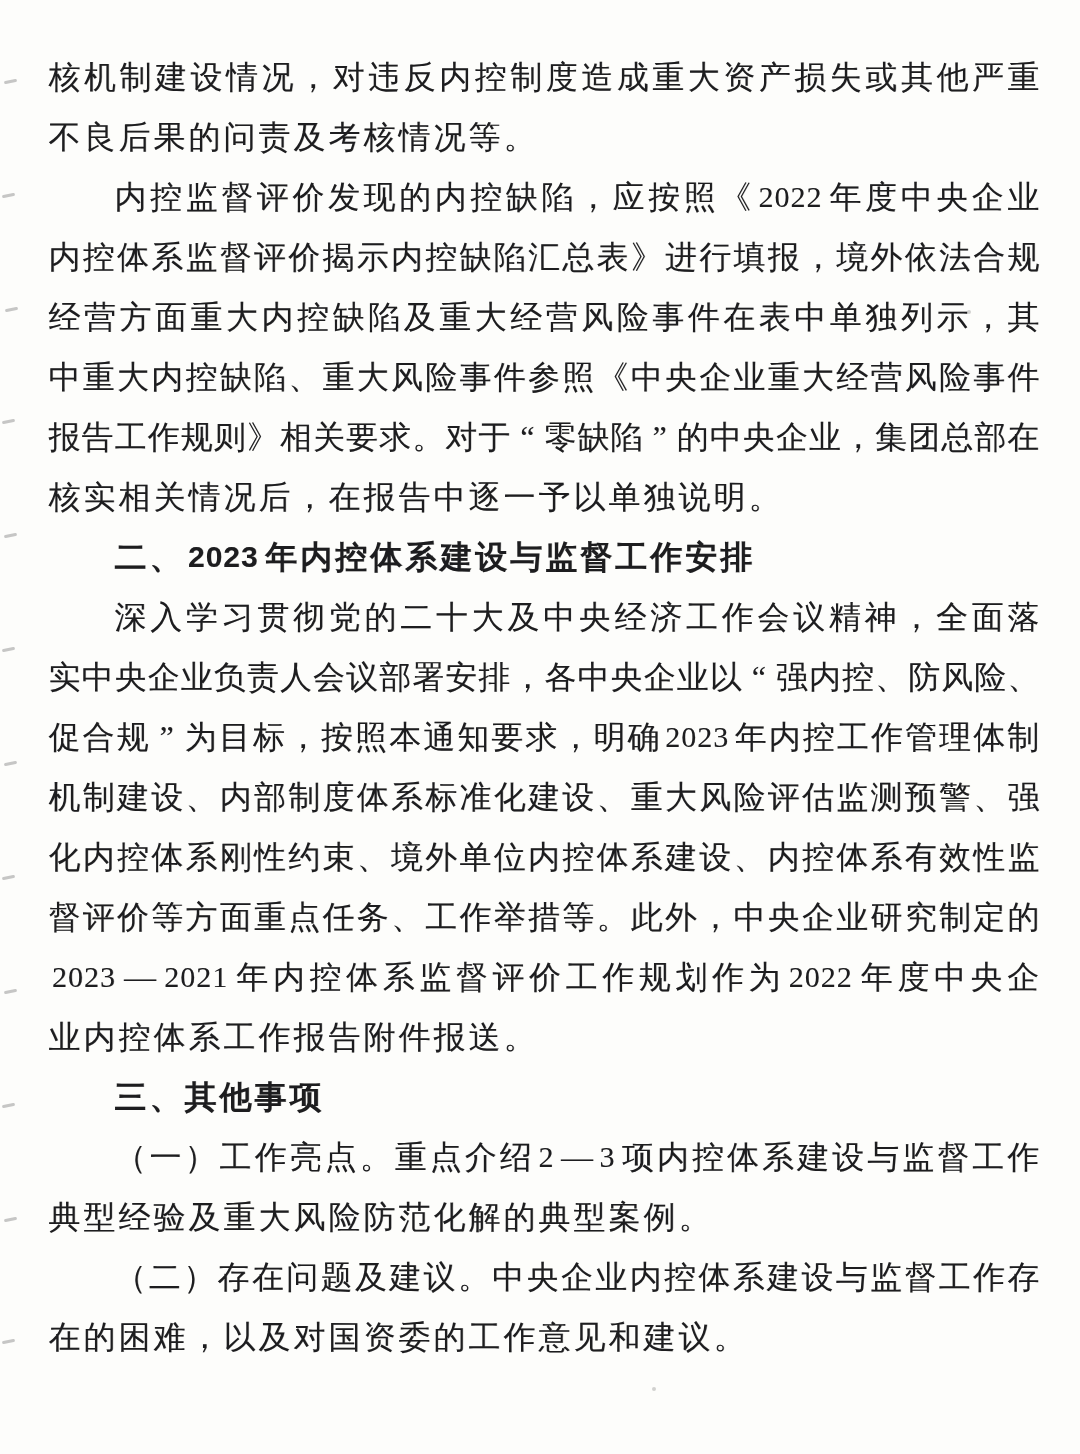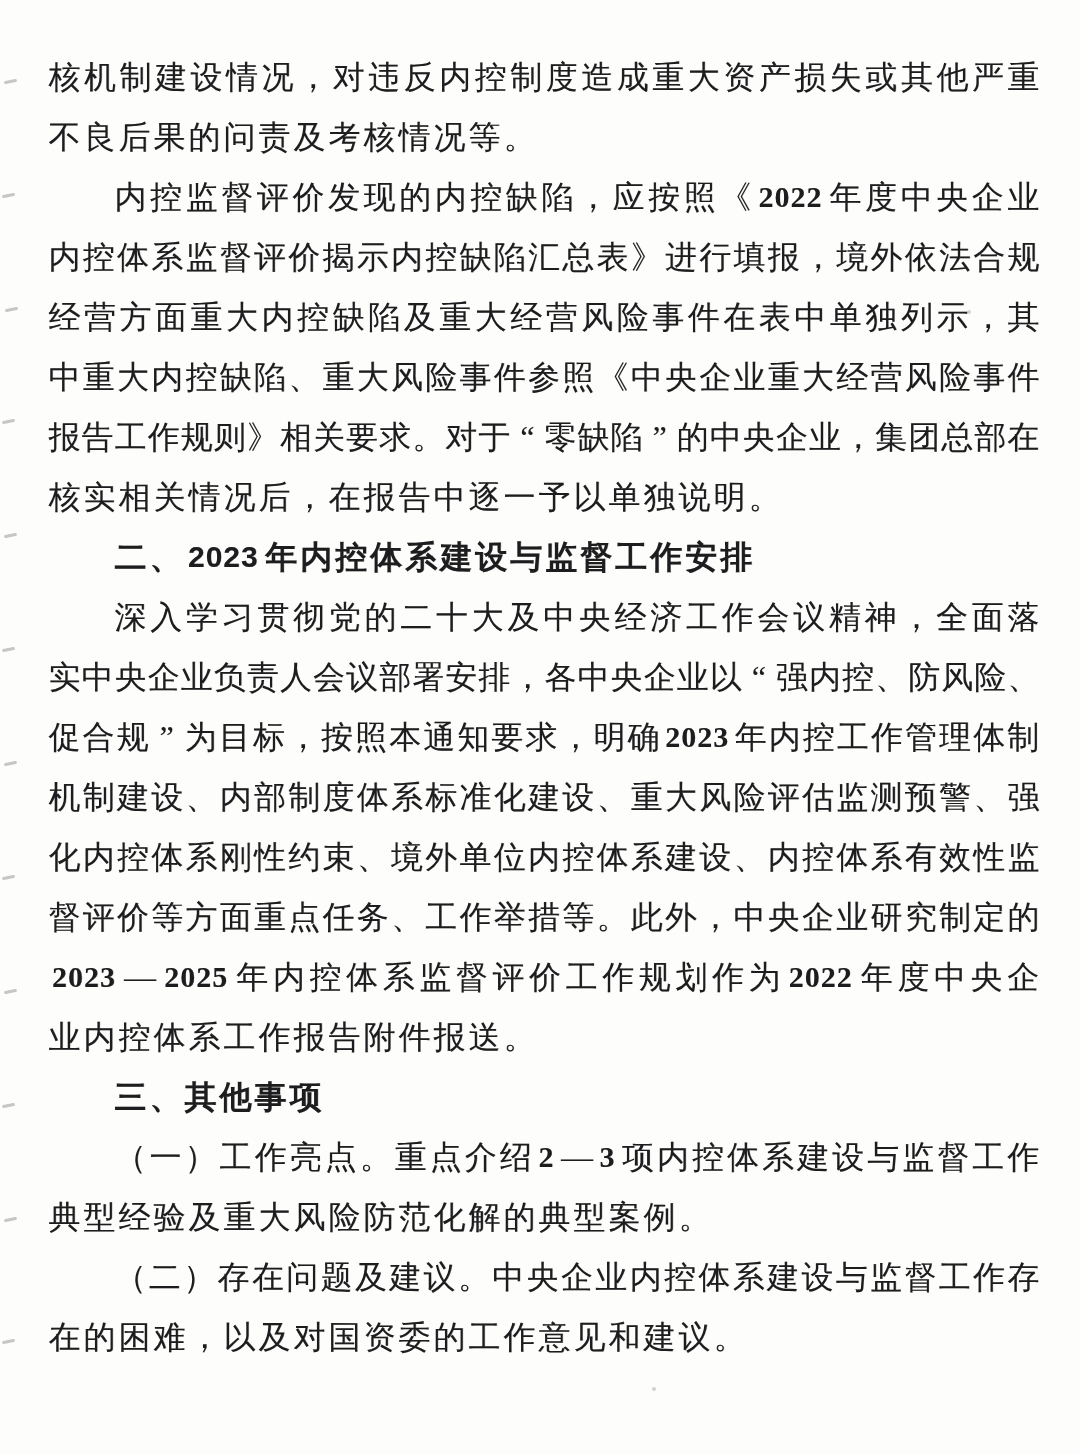--- a/index.html
+++ b/index.html
@@ -37,21 +37,20 @@
     font-size:32px;
     line-height:1;
     
     text-shadow:0.4px 0.4px 0 rgba(40,40,40,0.35);
   }
   .tok.cjk{width:33px;text-align:center;}
   .tok.ascii{
     font-size:30px;
     padding:0 4px;
     letter-spacing:1px;
-    font-weight:bold;
   }
   .mark{position:absolute;background:#8f8f8f;}
   .mark.dash{
     width:13px;height:3px;
     opacity:.5;border-radius:2px;
     transform:rotate(-12deg);
   }
   .mark.speck{
     width:4px;height:4px;
     opacity:.4;border-radius:50%;
@@ -480,21 +479,21 @@
         <span class="tok cjk">业</span>
         <span class="tok cjk">研</span>
         <span class="tok cjk">究</span>
         <span class="tok cjk">制</span>
         <span class="tok cjk">定</span>
         <span class="tok cjk">的</span>
       </div>
       <div class="line fill">
         <span class="tok ascii">2023</span>
         <span class="tok cjk">—</span>
-        <span class="tok ascii">2025</span>
+        <span class="tok ascii">2021</span>
         <span class="tok cjk">年</span>
         <span class="tok cjk">内</span>
         <span class="tok cjk">控</span>
         <span class="tok cjk">体</span>
         <span class="tok cjk">系</span>
         <span class="tok cjk">监</span>
         <span class="tok cjk">督</span>
         <span class="tok cjk">评</span>
         <span class="tok cjk">价</span>
         <span class="tok cjk">工</span>

